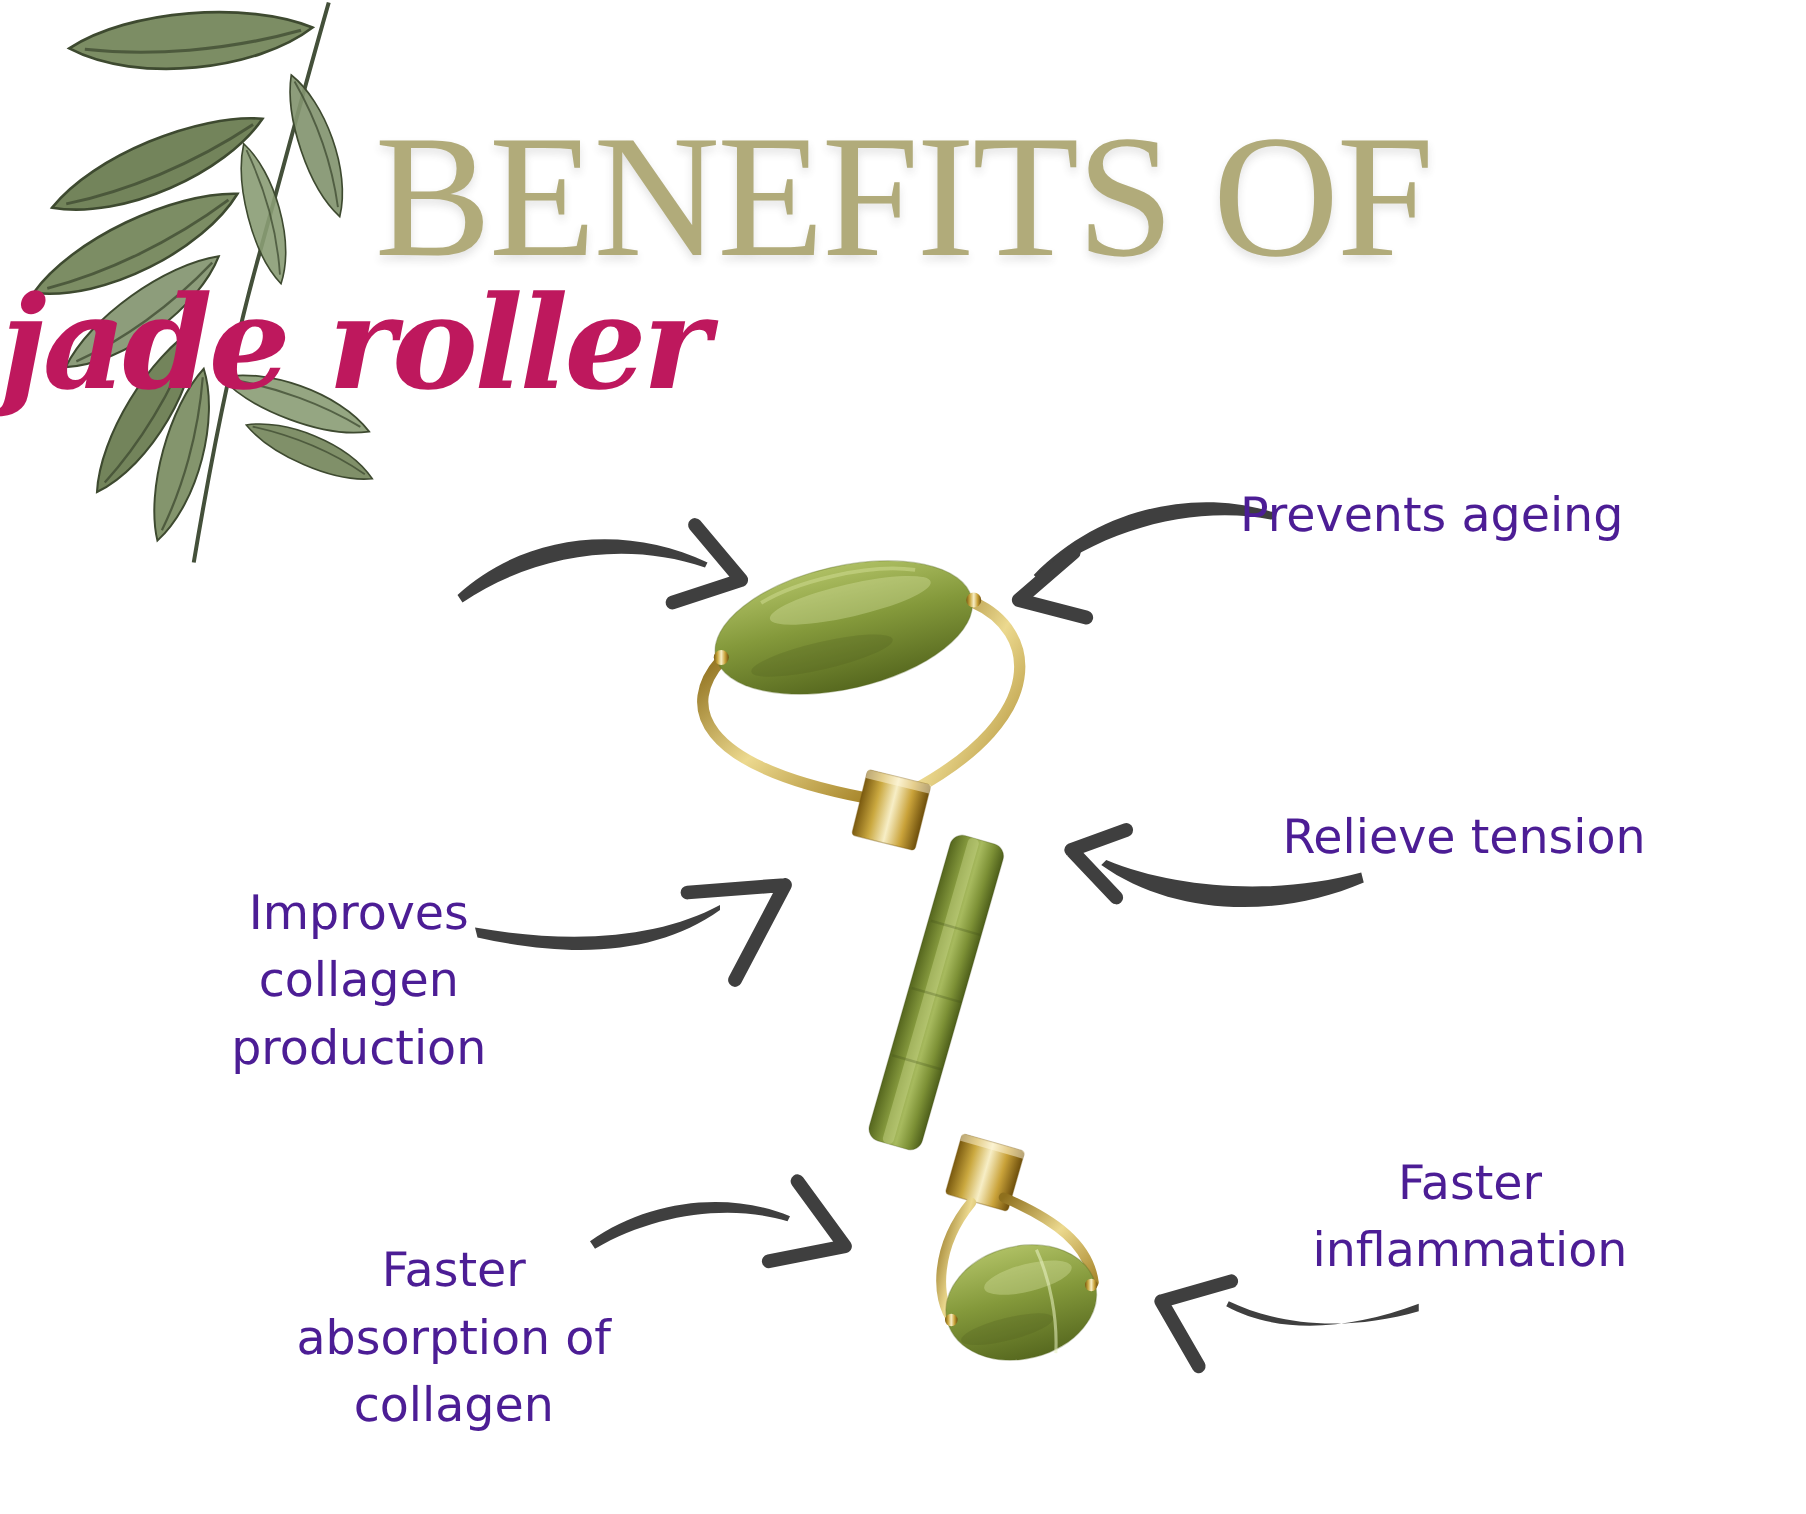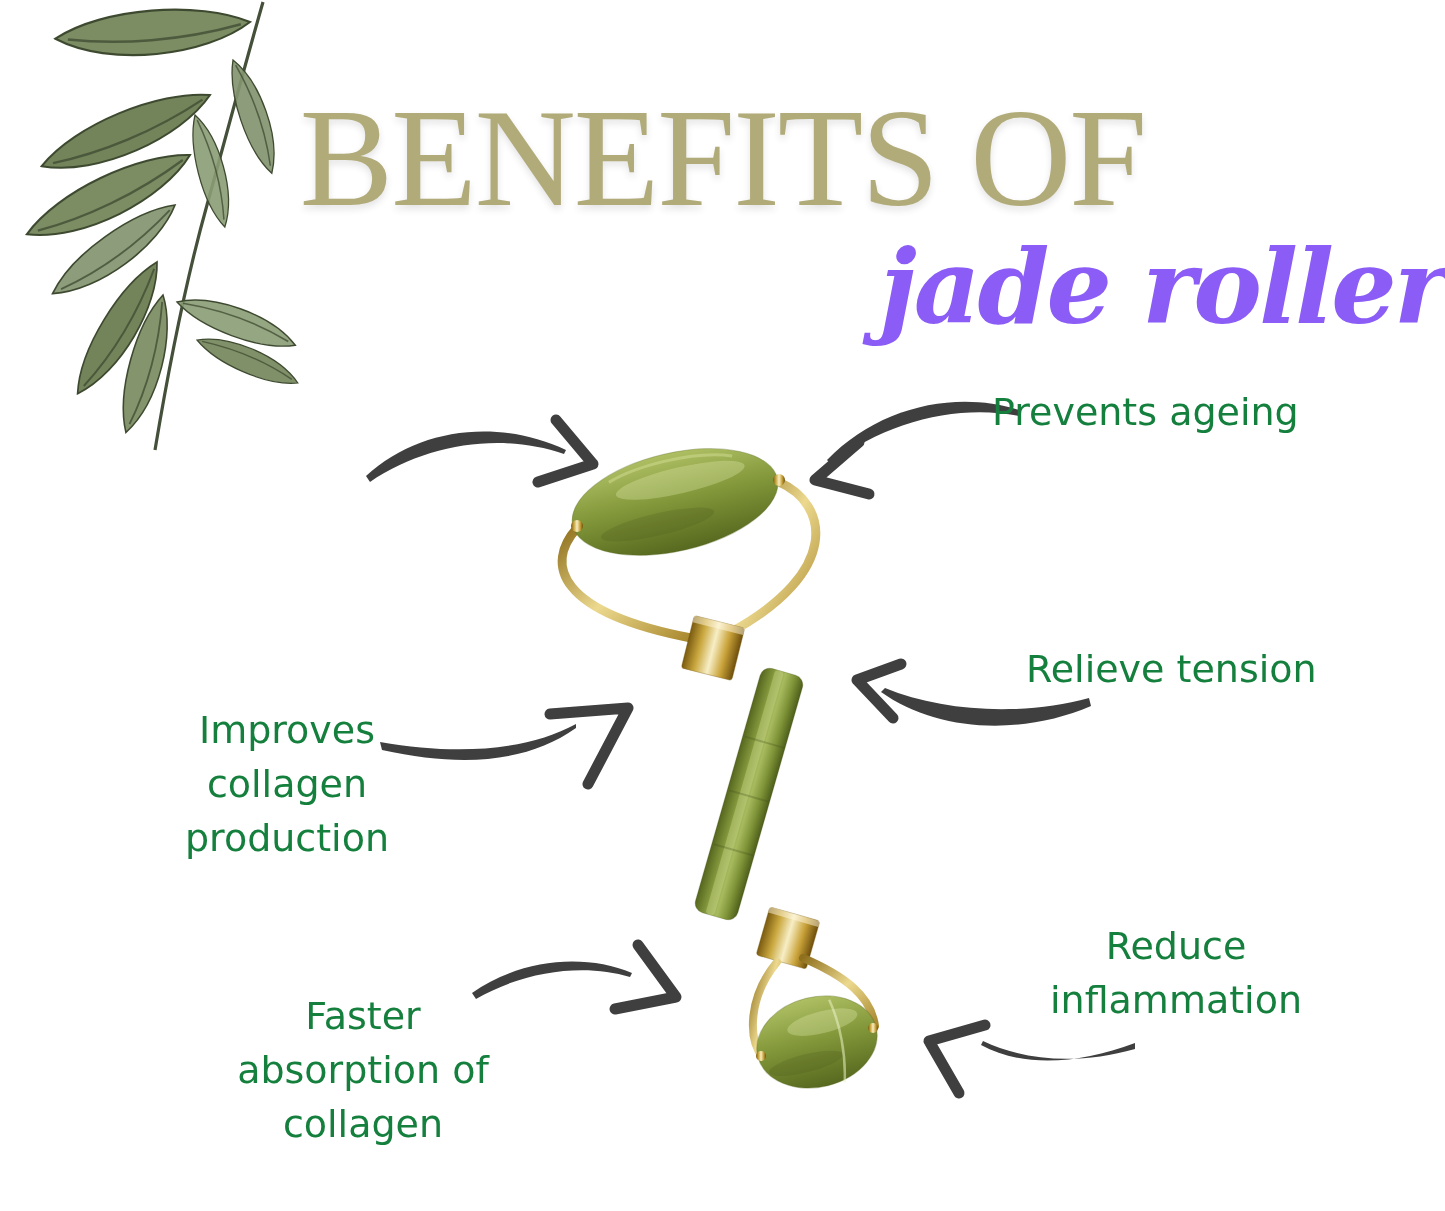--- a/index.html
+++ b/index.html
@@ -10,29 +10,29 @@
   .abs{position:absolute;}
   
   #title{
     left:0;right:0;top:88px;text-align:center;
     font-family:"Liberation Serif","DejaVu Serif",serif;
     font-size:140px;font-weight:400;letter-spacing:-2px;line-height:1;
     color:#b1ab7a;text-shadow:0 4px 7px rgba(60,60,60,.14);
     white-space:nowrap;
   }
   #subtitle{
-    left:0;right:0;top:225px;text-align:right;
+    left:0;right:0;top:213px;text-align:left;
     font-family:"DejaVu Serif","Liberation Serif",serif;
     font-style:italic;font-weight:bold;
-    font-size:103px;letter-spacing:-3px;line-height:1.2;color:#8b5cf6;
+    font-size:103px;letter-spacing:-3px;line-height:1.2;color:#be185d;
     white-space:nowrap;
   }
   
   .label{
-    color:#15803d;font-size:38px;line-height:1.42;text-align:center;
+    color:#4c1d95;font-size:38px;line-height:1.42;text-align:center;
   }
   #lbl-stimulate{left:112px;top:468px;width:392px;}
   #lbl-prevents{left:992px;top:386px;white-space:nowrap;text-align:left;}
   #lbl-improves{left:158px;top:704px;width:258px;}
   #lbl-relieve{left:1026px;top:643px;white-space:nowrap;text-align:left;}
   #lbl-faster{left:218px;top:990px;width:290px;}
   #lbl-reduce{left:1026px;top:920px;width:300px;}
   
   .arrow{position:absolute;overflow:visible;}
   .arrow .sh{fill:#3f3f3f;stroke:none;}
@@ -164,15 +164,15 @@
 
   <svg class="arrow" style="left:913px;top:1013px;" width="240" height="105" viewBox="0 0 240 105">
     <path class="sh" d="M222,30 C 164,52 108,54 68,32 L 70,28 C 112,48 166,52 222,36 Z"></path>
     <path class="hd" d="M72,12 L 16,28 M 16,28 L 46,80"></path>
   </svg>
 
   <div id="lbl-prevents" class="abs label">Prevents ageing</div>
   <div id="lbl-improves" class="abs label">Improves collagen production</div>
   <div id="lbl-relieve" class="abs label">Relieve tension</div>
   <div id="lbl-faster" class="abs label">Faster absorption of collagen</div>
-  <div id="lbl-reduce" class="abs label">Reduce inflammation</div>
+  <div id="lbl-reduce" class="abs label">Faster inflammation</div>
 
 </div>
 
 </body></html>

